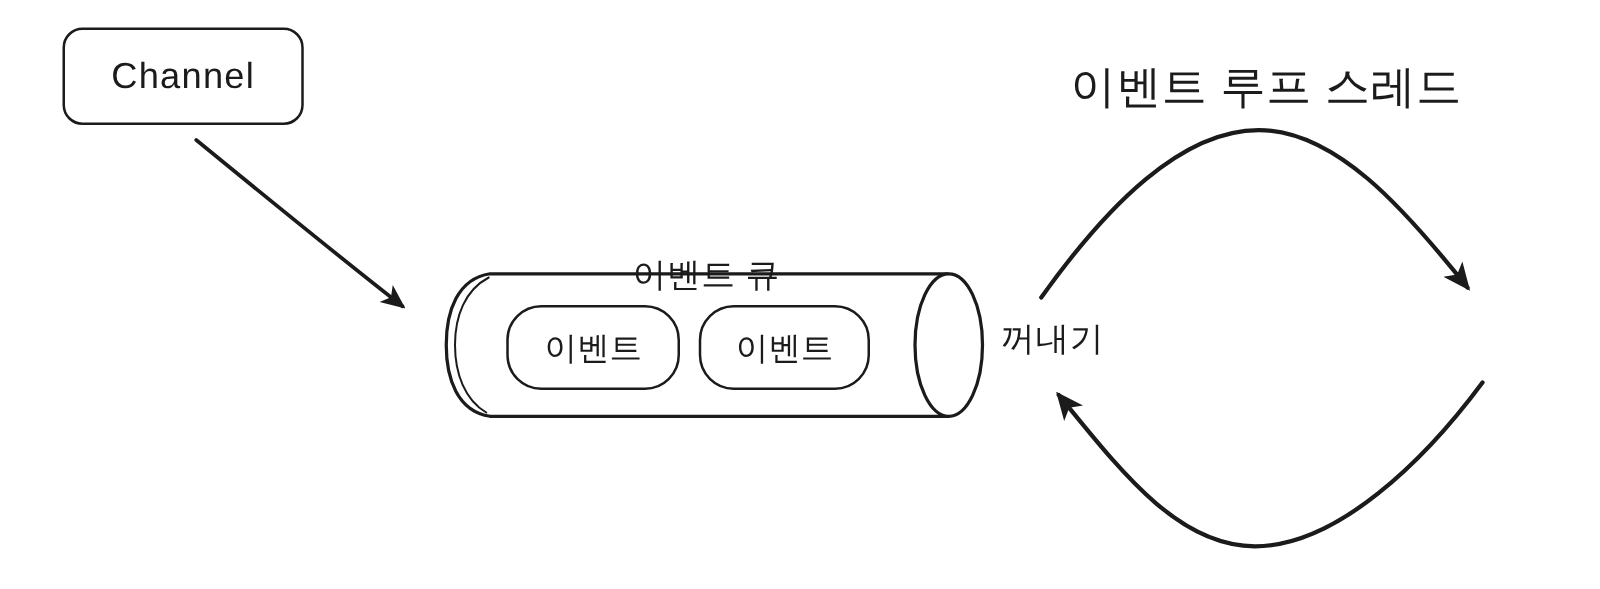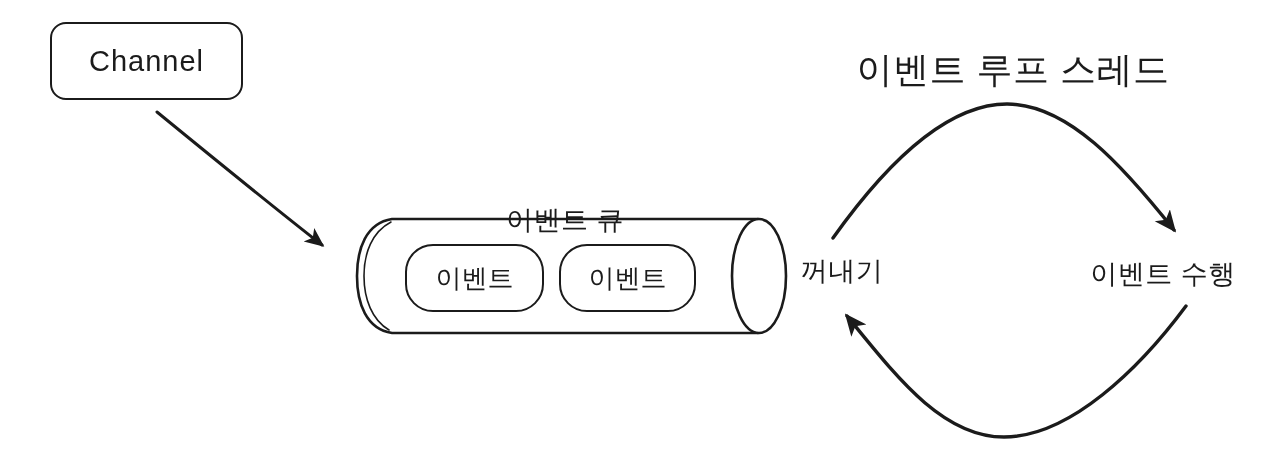--- a/index.html
+++ b/index.html
@@ -97,15 +97,14 @@
 
   <div class="node event-item first">
     <span>이벤트</span>
   </div>
   <div class="node event-item second">
     <span>이벤트</span>
   </div>
 
   <div class="label dequeue-label">꺼내기</div>
   <div class="label loop-title">이벤트 루프 스레드</div>
-  <div class="label execute-label">이벤트 수행</div>
 
 </div>
 
 </body></html>

